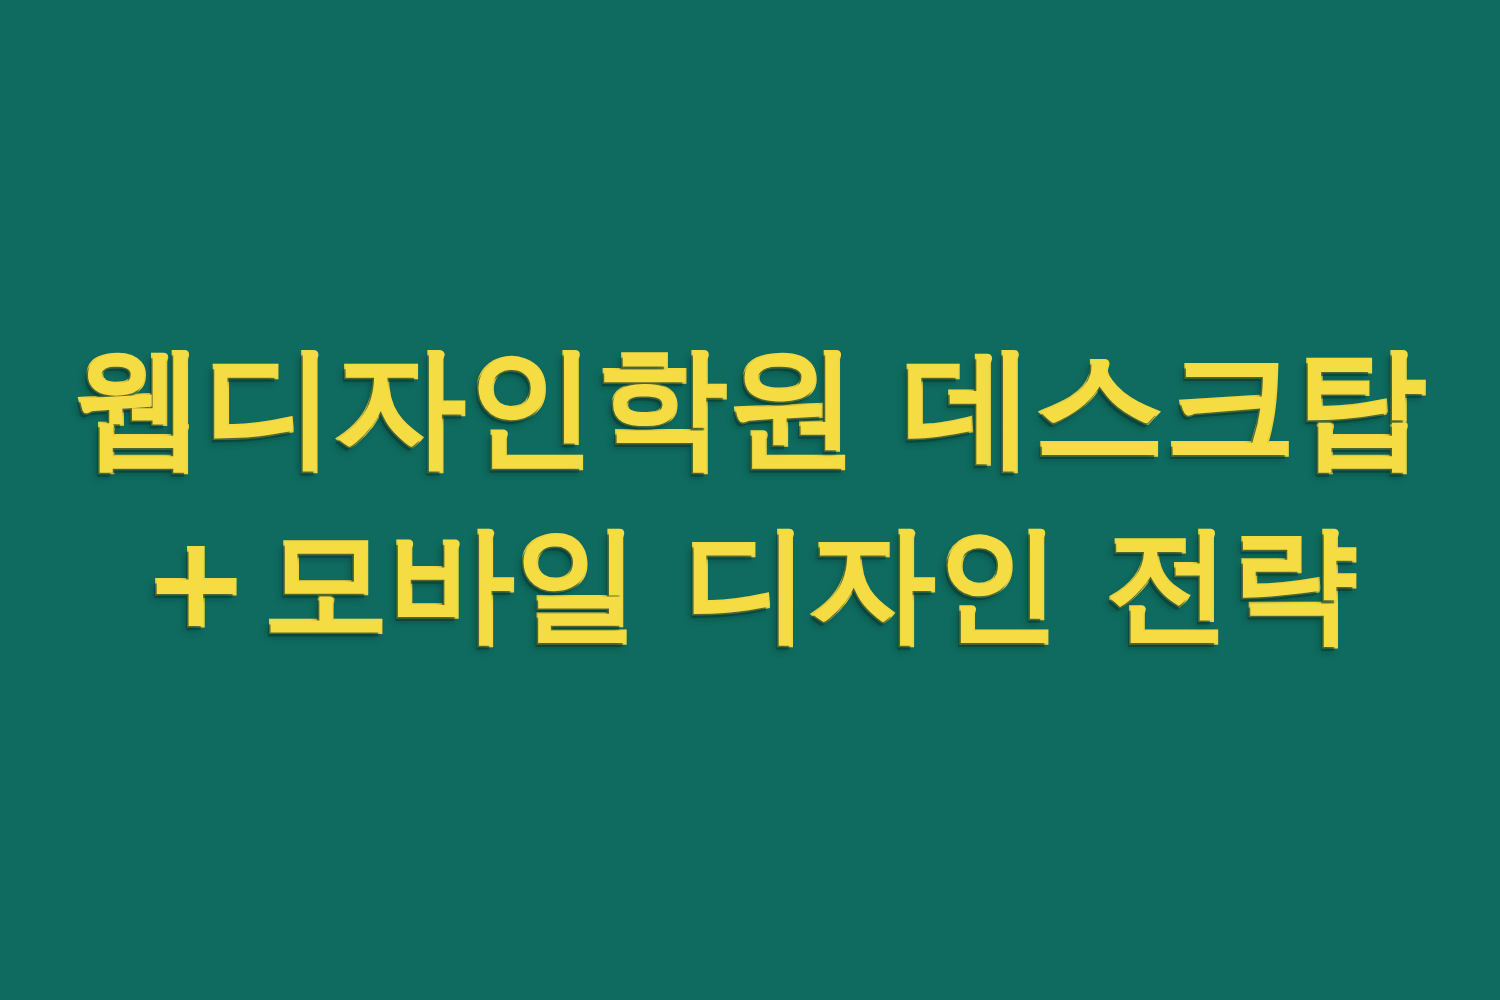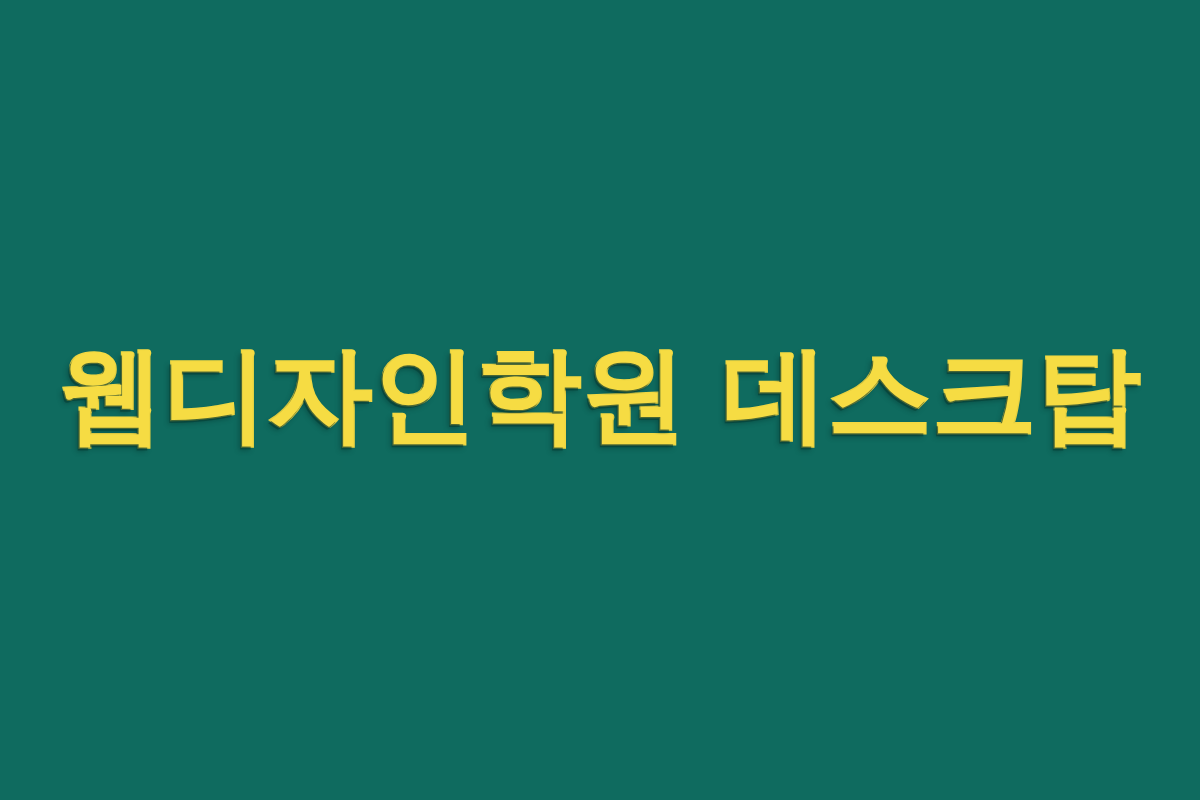--- a/index.html
+++ b/index.html
@@ -71,16 +71,17 @@
 </style>
 </head>
 <body>
 
 <div id="banner" style="background: rgb(15, 107, 95);">
 
   <div id="headline-block">
 
     <span class="headline-line line-1" style="color: rgb(246, 220, 67); -webkit-text-stroke-color: rgb(246, 220, 67);">웹디자인학원 데스크탑</span>
 
+    <span class="headline-line line-2" style="color: rgb(246, 220, 67); -webkit-text-stroke-color: rgb(246, 220, 67);"><span class="plus-sign">+</span><span>모바일 디자인 전략</span></span>
 
   </div>
 
 </div>
 
 </body></html>

